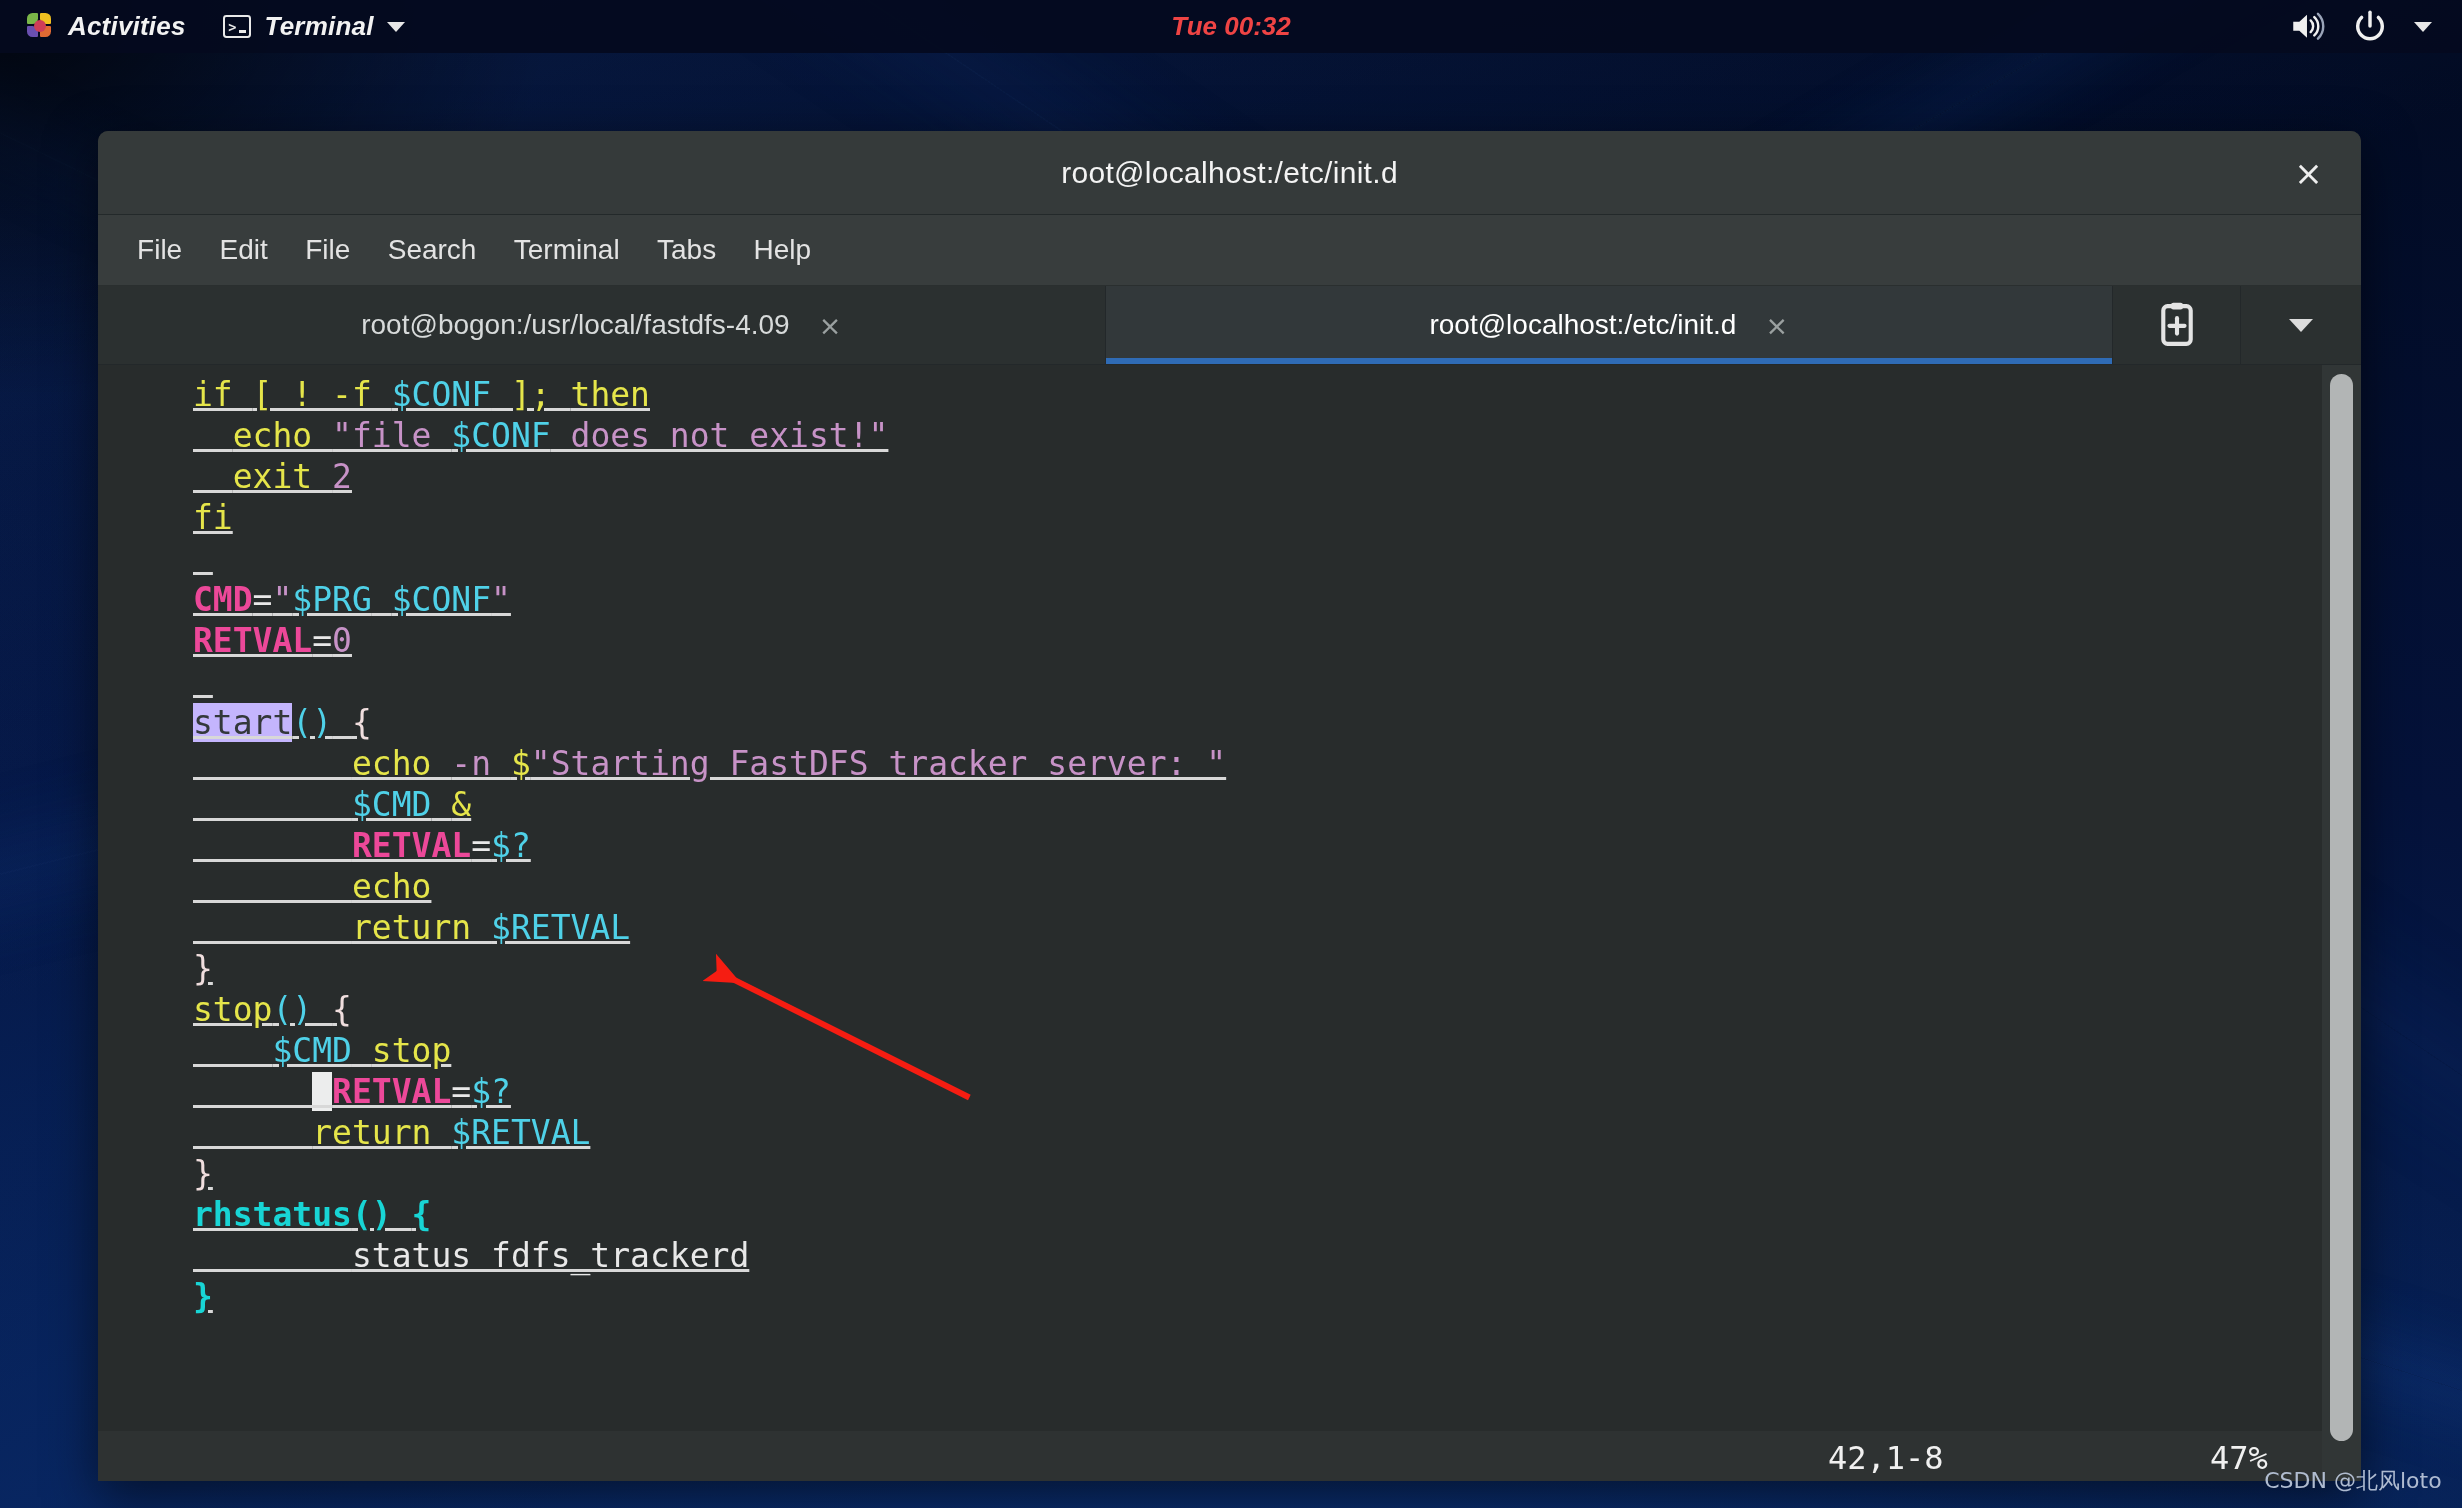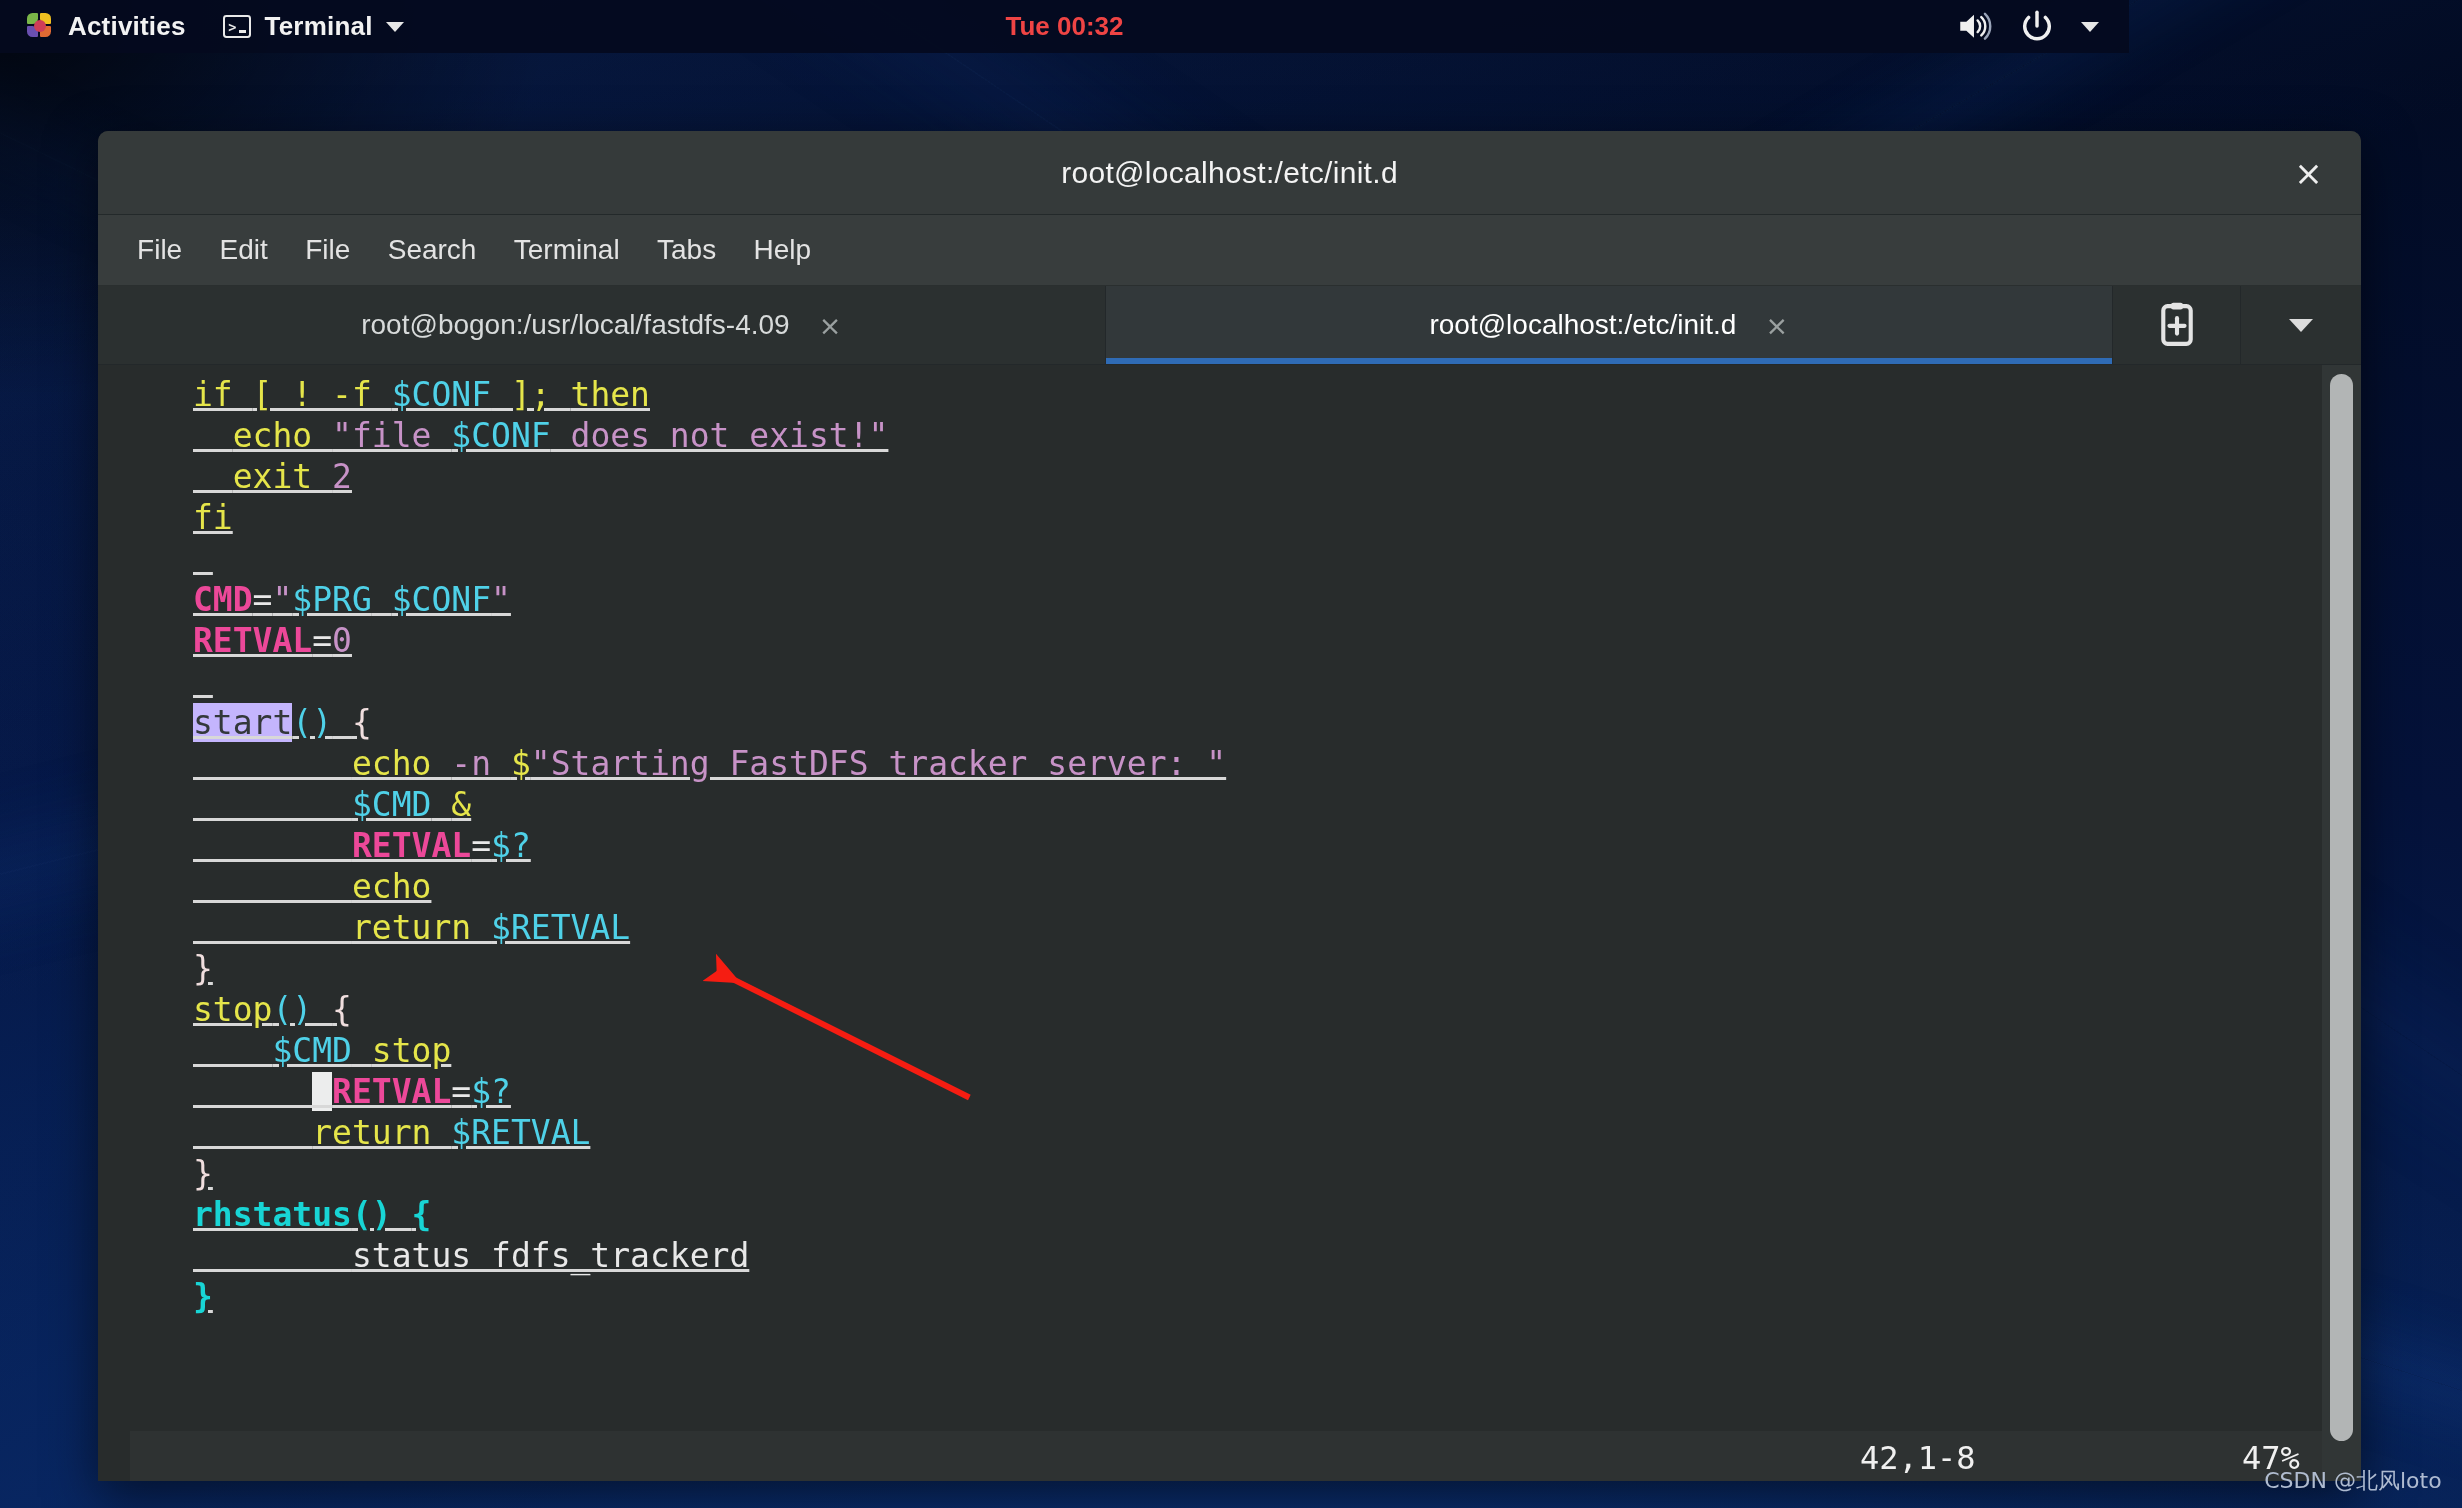--- a/index.html
+++ b/index.html
@@ -32,25 +32,26 @@
   .f3 { left: -10%; top: 62%;  width: 100%; height: 0.8px; box-shadow: 0 0 68px 34px rgba(22,72,160,0.16); transform: rotate(-14deg); }
   .f4 { left: 55%;  top: 30%;  width: 80%;  height: 0.8px; box-shadow: 0 0 59px 30.5px rgba(20,66,150,0.16); transform: rotate(-30deg); }
   .f5 { left: 62%;  top: 72%;  width: 60%;  height: 0.8px; box-shadow: 0 0 59px 29px rgba(26,84,180,0.18); transform: rotate(18deg); }
   #desk-dark-tl {
     position: absolute; left: 0; top: 0; width: 22%; height: 26%;
     background: radial-gradient(ellipse at 0% 0%, rgba(0,0,0,0.82) 0%, rgba(0,0,0,0.0) 72%);
   }
 
   
   #topbar {
-    position: absolute; left: 0; top: 0; width: 2129px; height: 53px;
+    position: absolute; left: 0; top: 0; width: 2462px; height: 53px;
     background: rgba(4,10,30,0.92);
     display: flex; align-items: center;
     color: #ffffff;
     z-index: 50;
+    font-style: italic;
   }
   #topbar-left { display: flex; align-items: center; height: 100%; }
   .tb-item {
     display: flex; align-items: center; gap: 13.6px;
     height: 100%; padding: 0 18.7px;
     font-size: 26px; font-weight: bold; letter-spacing: 0.2px;
     color: #f2f2f2;
   }
   #activities-btn { padding-left: 25.4px; }
   #gnome-logo {
@@ -211,21 +212,20 @@
   .hl   { background: #c4b5fd; color: #33383a; }
   .curs { background: #eceded; color: #282c2c; }
 
   #statusline {
     position: absolute; left: 0; right: 39px; bottom: 0;
     height: 53px;
     display: flex; align-items: center;
     font-family: "DejaVu Sans Mono", monospace;
     font-size: 32px; color: #f0f0f0;
     background: #2e3232;
-    margin-left: 32px;
   }
   #st-pos   { position: absolute; left: 1730px; }
   #st-pct   { position: absolute; left: 2112px; }
 
   
   #scrollbar {
     position: absolute; right: 0; top: 0; bottom: 0; width: 39px;
     background: #313636;
   }
   #scroll-thumb {

